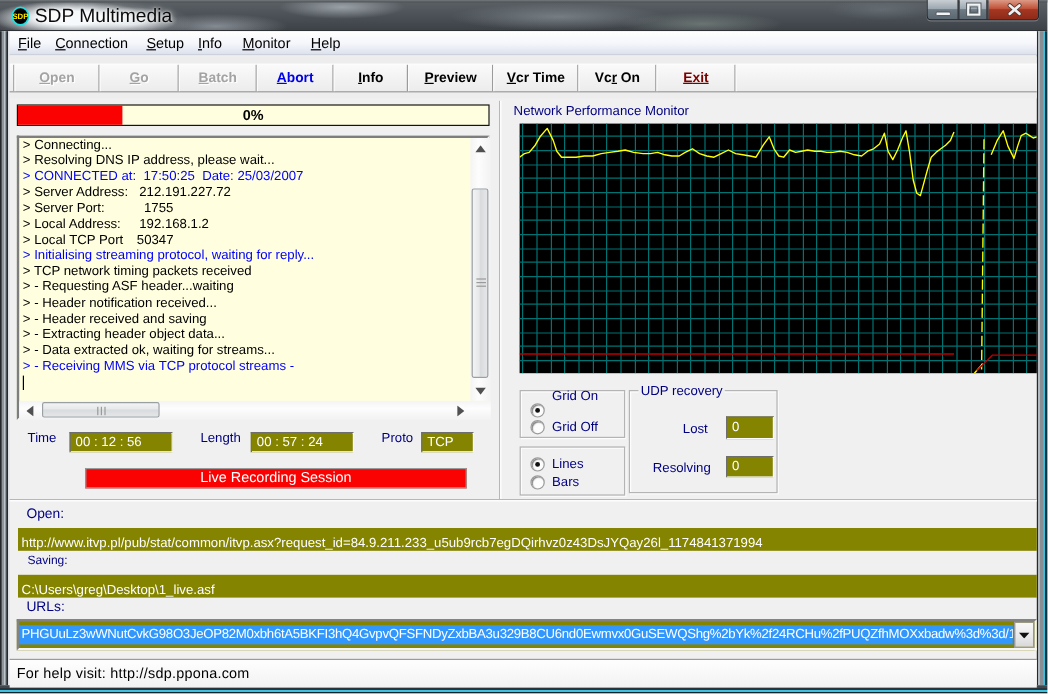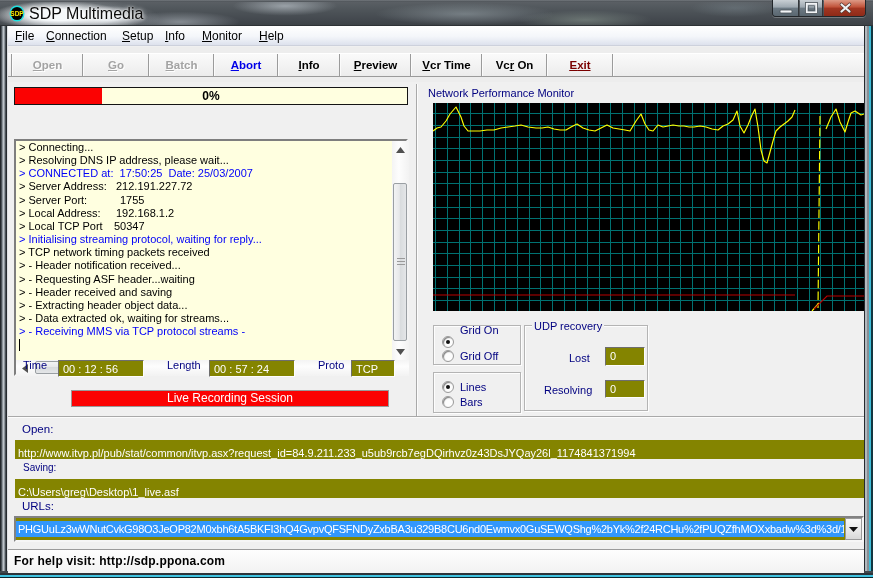--- a/index.html
+++ b/index.html
@@ -57,21 +57,21 @@
 .tbn { color:#000; }
 .tbe { color:#7a0000;text-decoration:underline; }
 
 
 #prog { position:absolute; left:14px; top:87px; width:394px; height:18px; background:#ffffe0; border:1px solid #141414; }
 #progfill { position:absolute; left:0; top:0; width:87px; height:16px; background:#fb0202; }
 #progtxt { position:absolute; left:0; top:0; width:100%; height:16px; text-align:center; font-size:12px; font-weight:bold; line-height:16px; color:#000; }
 
 
 #log { position:absolute; left:14px; top:113px; width:394px; height:237px;
- border-top:2px solid #7e7e7e; border-left:2px solid #7e7e7e; border-right:2px solid #f8f8f8; border-bottom:2px solid #f8f8f8; background:#ffffe0;margin-top:26px; }
+ border-top:2px solid #7e7e7e; border-left:2px solid #7e7e7e; border-right:2px solid #f8f8f8; border-bottom:2px solid #f8f8f8; background:#ffffe0; }
 #logtxt { position:absolute; left:0; top:0; width:374px; height:219px; overflow:hidden; padding:0px 0 0 3px; }
 .ln { position:relative; font-size:11px; line-height:13.15px; color:#000; white-space:pre; }
 .ln.b { color:#0000f8; }
 #caret { position:absolute; left:3px; top:198px; width:1px; height:12px; background:#000; }
 
 
 .sb { position:absolute; background:#f0f0f0; }
 #vsb { left:376px; top:0; width:17px; height:219px; background:linear-gradient(90deg,#f4f4f4,#fdfdfd 40%,#f2f2f2); }
 #hsb { left:0; top:219px; width:393px; height:16px; background:linear-gradient(180deg,#f4f4f4,#fdfdfd 40%,#f2f2f2); }
 .sbtn { position:absolute; display:flex; align-items:center; justify-content:center; }
@@ -96,21 +96,21 @@
 
 .field { position:absolute; left:15px; width:849px; height:19px; background:#848400; color:#fff; font-size:11px; padding:7px 0 0 3px; white-space:pre; overflow:hidden; }
 
 #combo { position:absolute; left:14px; top:516px; width:850px; height:26px;
  border-top:2px solid #828282; border-left:2px solid #828282; border-bottom:2px solid #f6f6f6; border-right:2px solid #f6f6f6; background:#848400; }
 #combosel { position:absolute; left:0px; top:3px; height:16px; width:828px; background:#3297fd; color:#fff; font-size:11px; letter-spacing:-0.25px; line-height:16px; padding-left:2px; white-space:pre; overflow:hidden; }
 #combobtn { position:absolute; right:0px; top:0px; width:17px; height:22px; background:linear-gradient(180deg,#f8f8f8,#e8e8e8 60%,#d8d8d8);
  border:1px solid #9a9a9a; display:flex; align-items:center; justify-content:center; }
 
 #statusbar { position:absolute; left:8px; top:549px; width:856px; height:24px;
- border-top:1px solid #9b9b9b; background:linear-gradient(180deg,#fefefe,#f2f2f2);font-weight:bold; }
+ border-top:1px solid #9b9b9b; background:linear-gradient(180deg,#fefefe,#f2f2f2); }
 #statusbar span { position:absolute; left:6px; top:4px; font-size:12px; letter-spacing:0.2px; color:#000; }
 </style></head>
 <body>
 <div id="win">
 
 <div id="titlebar"></div>
 <div id="appicon"><svg width="16" height="17" viewBox="0 0 16 17">
  <ellipse cx="8" cy="8.5" rx="7.5" ry="8" fill="#1ee0e0"></ellipse>
  <ellipse cx="8" cy="8.5" rx="6.1" ry="6.6" fill="#000"></ellipse>
  <text x="8" y="11" font-size="6.5" font-weight="bold" fill="#ffe800" text-anchor="middle" font-family="Liberation Sans">SDP</text>
@@ -192,22 +192,22 @@
  <div id="logtxt">
         <div class="ln k">&gt; Connecting...</div>
         <div class="ln k">&gt; Resolving DNS IP address, please wait...</div>
         <div class="ln b">&gt; CONNECTED at:&nbsp; 17:50:25&nbsp; Date: 25/03/2007</div>
         <div class="ln k">&gt; Server Address:<span style="position:absolute;left:97px">212.191.227.72</span></div>
         <div class="ln k">&gt; Server Port:<span style="position:absolute;left:101px">1755</span></div>
         <div class="ln k">&gt; Local Address:<span style="position:absolute;left:97px">192.168.1.2</span></div>
         <div class="ln k">&gt; Local TCP Port<span style="position:absolute;left:95px">50347</span></div>
         <div class="ln b">&gt; Initialising streaming protocol, waiting for reply...</div>
         <div class="ln k">&gt; TCP network timing packets received</div>
+        <div class="ln k">&gt; - Requesting ASF header...waiting</div>
         <div class="ln k">&gt; - Header notification received...</div>
-        <div class="ln k">&gt; - Requesting ASF header...waiting</div>
         <div class="ln k">&gt; - Header received and saving</div>
         <div class="ln k">&gt; - Extracting header object data...</div>
         <div class="ln k">&gt; - Data extracted ok, waiting for streams...</div>
         <div class="ln b">&gt; - Receiving MMS via TCP protocol streams -</div>
         <div id="caret"></div>
       </div>
  <div class="sb" id="vsb">
   <div class="sbtn" style="left:0;top:0;width:17px;height:17px">
           <svg width="9" height="6">
             <path d="M4.5 0L9 6H0z" fill="#505050"></path>

